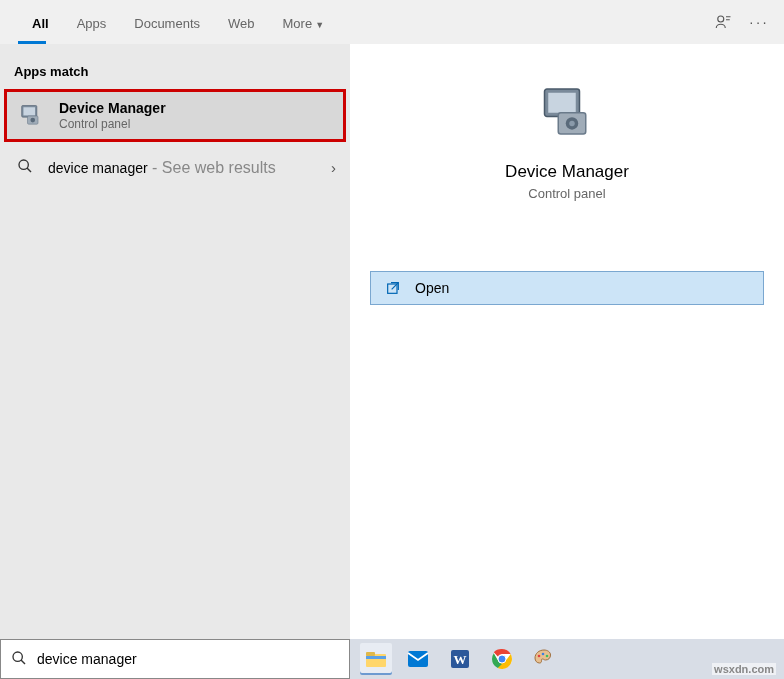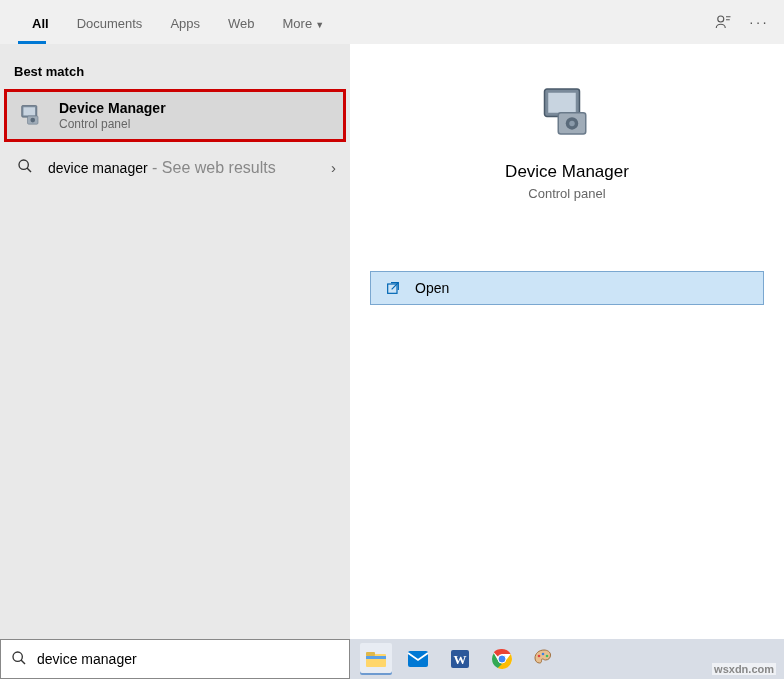--- a/index.html
+++ b/index.html
@@ -41,40 +41,40 @@
     .task-icon { width: 32px; height: 32px; display: flex; align-items: center; justify-content: center; border-radius: 2px; }
     .task-icon.active { background: #e8ecf3; box-shadow: inset 0 -2px 0 #6d9ad0; }
     .watermark { position: absolute; right: 8px; bottom: 4px; font-size: 11px; color: #888; background: rgba(255,255,255,0.6); padding: 0 2px; font-weight: bold; }
   </style>
 </head>
 <body>
 
 <div class="search-panel">
   <div class="tabs">
     <div class="tab active">All</div>
+    <div class="tab">Apps</div>
     <div class="tab">Documents</div>
-    <div class="tab">Apps</div>
     <div class="tab">Web</div>
     <div class="tab"><span>More</span><span class="dropdown-arrow">▼</span></div>
     <div class="tab-underline"></div>
     <div class="header-right">
       <div class="feedback-icon">
         <svg width="18" height="18" viewBox="0 0 24 24" fill="none" stroke="#555" stroke-width="1.5">
             <circle cx="9" cy="8" r="4"></circle>
             <path d="M3 20c0-3 3-5 6-5s6 2 6 5"></path>
             <path d="M16 5l6 0M16 9l5 0"></path>
           </svg>
       </div>
       <div class="more-dots">···</div>
     </div>
   </div>
 
   <div class="content-row">
     <div class="left-col">
-      <div class="section-label">Best match</div>
+      <div class="section-label">Apps match</div>
       <div class="result-item highlighted">
         <div class="result-icon">
           <svg width="28" height="28" viewBox="0 0 48 48">
               <rect x="8" y="6" width="26" height="20" rx="2" fill="#7a8a9a" stroke="#4a5a6a"></rect>
               <rect x="11" y="9" width="20" height="14" fill="#c8d4e0"></rect>
               <rect x="18" y="24" width="18" height="14" rx="2" fill="#a0acb8" stroke="#6a7a8a"></rect>
               <circle cx="27" cy="31" r="4" fill="#5a6a7a"></circle>
             </svg>
         </div>
         <div class="result-text">

